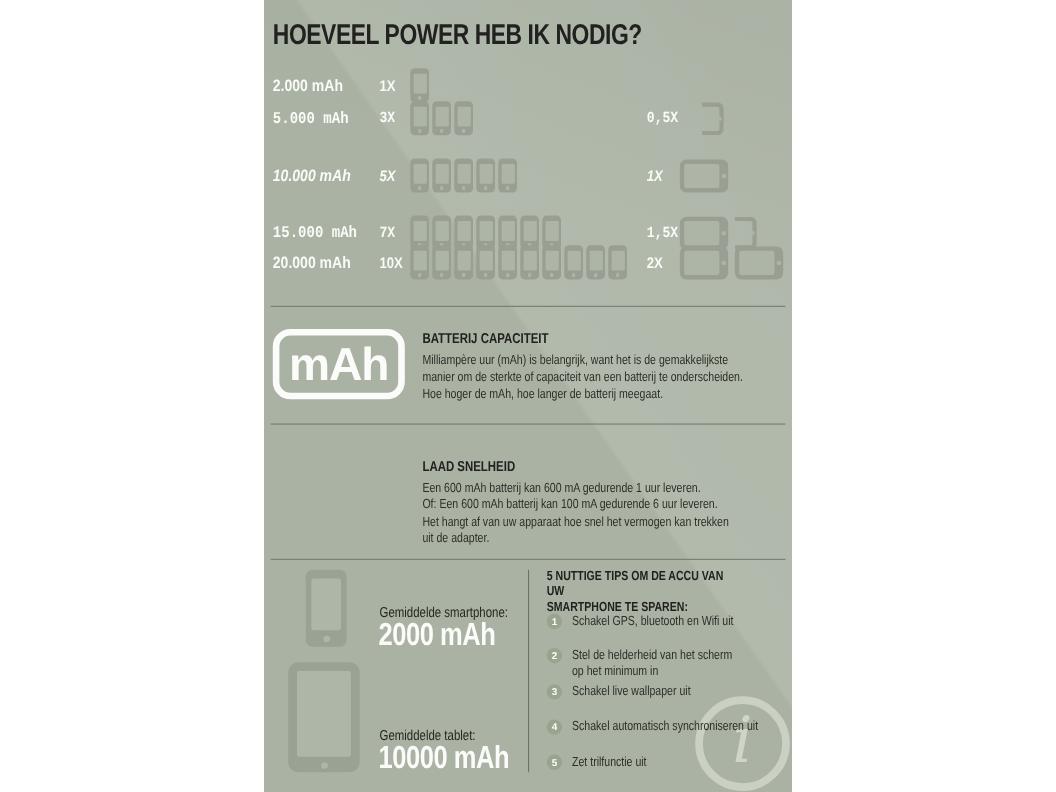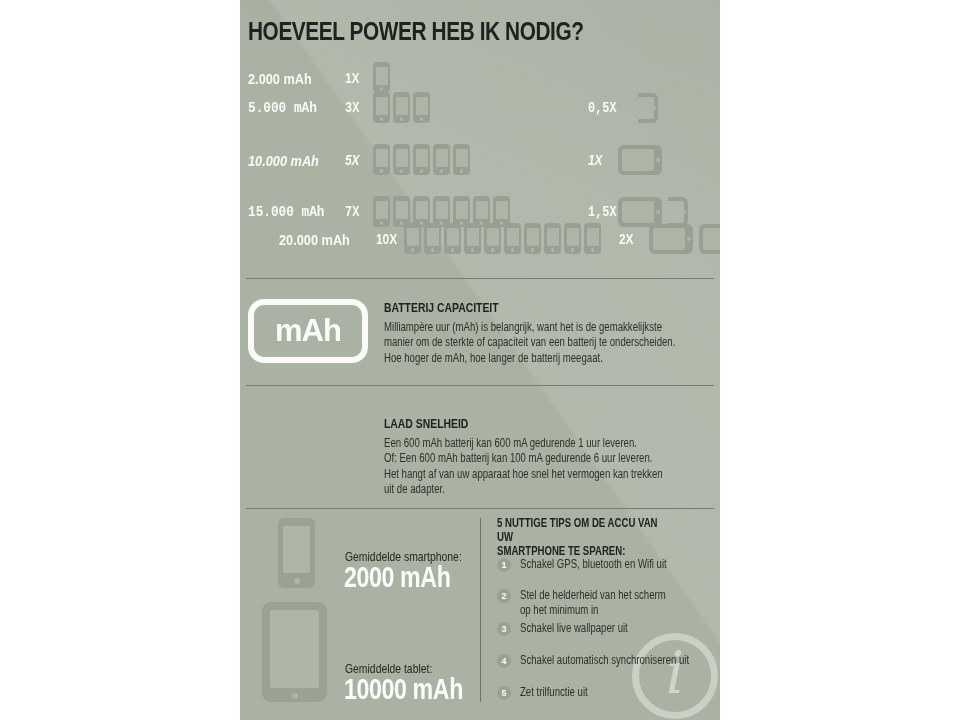--- a/index.html
+++ b/index.html
@@ -55,21 +55,21 @@
     width:3.5px; height:3.5px; border-radius:50%; background:#adb5a6; }
 
   .sep { position:absolute; left:6px; width:468px; height:1px; background:#767c70; }
   .sep1 { top:278px; } .sep2 { top:385px; } .sep3 { top:508px; }
 
   
   .badge {
     position:absolute; left:8px; width:120px; height:64px; box-sizing:border-box;
     border:6px solid #fbfcf9; border-radius:16px; color:#fbfcf9;
     display:flex; align-items:center; justify-content:center;
-    font-size:31px; font-weight:bold; letter-spacing:-1px;
+    font-size:42px; font-weight:bold; letter-spacing:-1px;
   }
   .badge-mah { top:299px; } .badge-ma { top:414px; }
   .info-heading { position:absolute; left:144px; font-size:13px; font-weight:bold; color:#21211f;
     transform:scaleX(0.80); transform-origin:0 0; white-space:nowrap; }
   .ih1 { top:300px; } .ih2 { top:416px; }
   .info-body { position:absolute; left:144px; font-size:12px; line-height:15.4px; color:#2e2e2a;
     transform:scaleX(0.80); transform-origin:0 0; white-space:pre-line; width:420px; }
   .ib1 { top:320px; } .ib2 { top:436px; }
 
   
@@ -167,21 +167,21 @@
           <div class="phone"></div>
           <div class="phone"></div>
           <div class="phone"></div>
         </div>
         <div class="tmult">1,5X</div>
         <div class="tablets">
           <div class="tablet"></div>
           <div class="tablet-half"></div>
         </div>
       </div>
-      <div class="chart-row" style="top: 219px; margin-left: 31px;">
+      <div class="chart-row" style="top: 219px;">
         <div class="cap">20.000 mAh</div>
         <div class="pmult">10X</div>
         <div class="phones">
           <div class="phone"></div>
           <div class="phone"></div>
           <div class="phone"></div>
           <div class="phone"></div>
           <div class="phone"></div>
           <div class="phone"></div>
           <div class="phone"></div>

